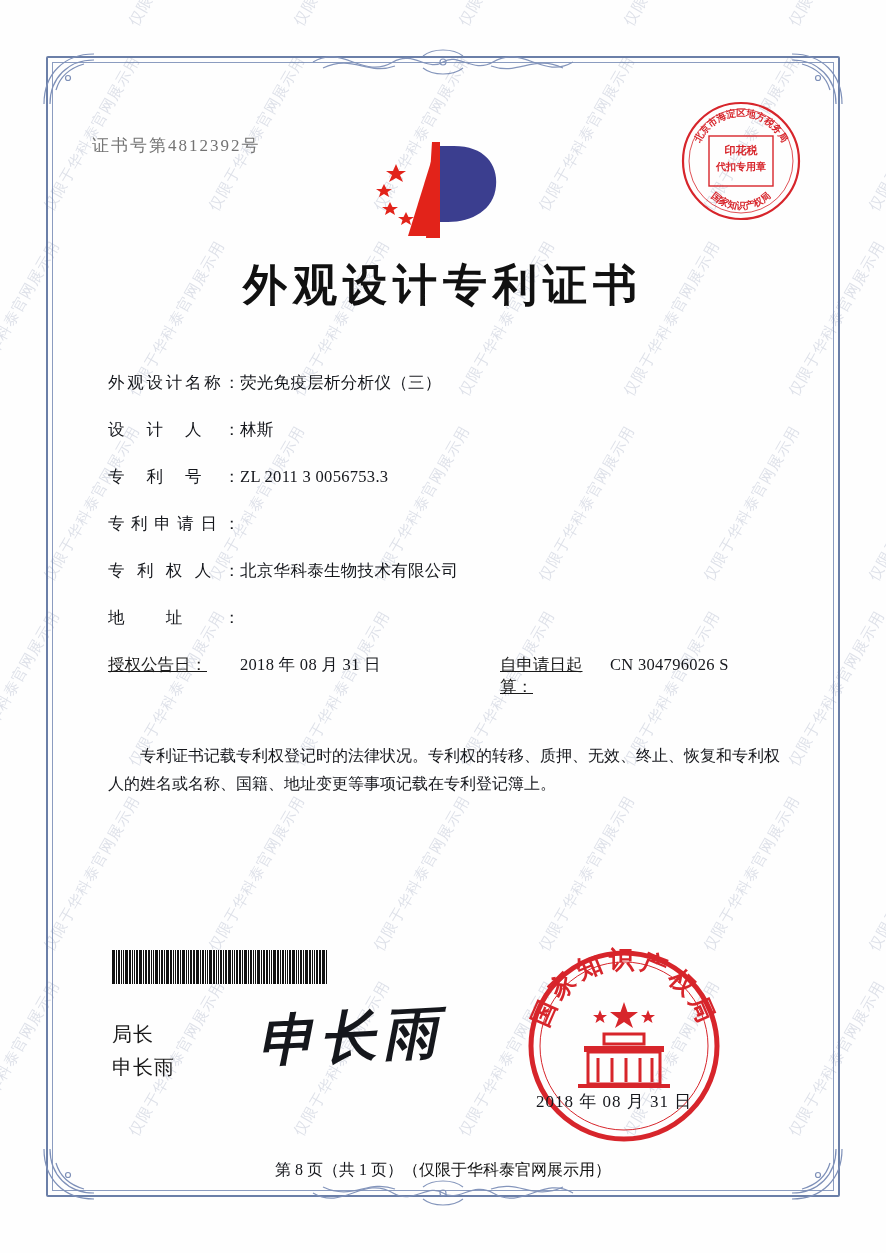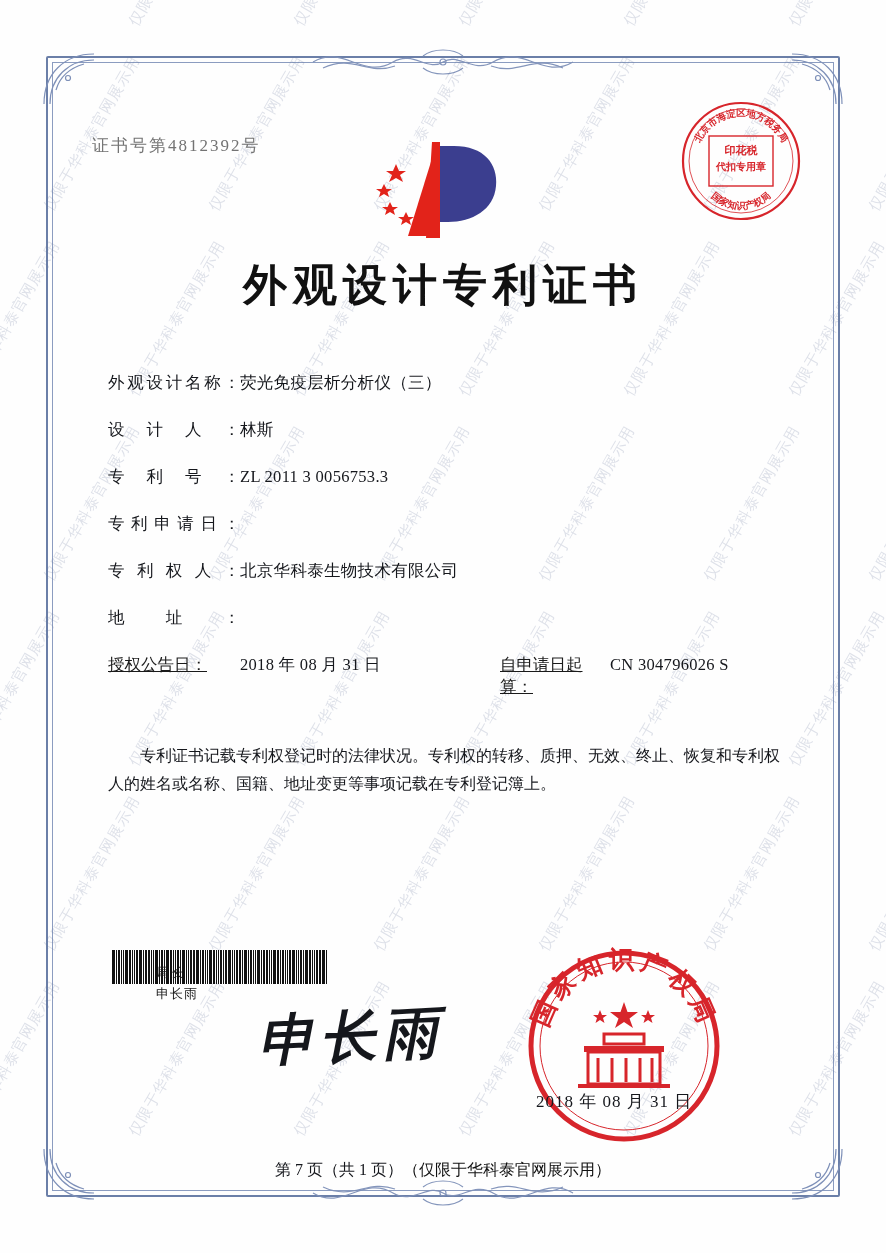--- a/index.html
+++ b/index.html
@@ -205,26 +205,25 @@
     display: block;
     background: #111;
     height: 100%;
     margin-right: 1px;
   }
 
   
   .sig-label {
     position: absolute;
     left: 112px;
-    top: 962px;
-    z-index: 10;
-    font-size: 13px;
+    top: 1018px;
+    z-index: 10;
+    font-size: 20px;
     line-height: 1.65;
     letter-spacing: 1px;
-    margin-left: 44px;
   }
   .signature {
     position: absolute;
     left: 258px;
     top: 1000px;
     z-index: 10;
     font-family: "Liberation Serif", serif;
     font-size: 56px;
     font-style: italic;
     font-weight: bold;
@@ -550,21 +549,21 @@
           <polygon points="0,-14 3.5,-4 14,-4 5.5,2.5 9,12 0,6 -9,12 -5.5,2.5 -14,-4 -3.5,-4"></polygon>
           <polygon points="-24,-6 -22,-1 -17,-1 -21,2 -19.5,7 -24,4 -28.5,7 -27,2 -31,-1 -26,-1"></polygon>
           <polygon points="24,-6 26,-1 31,-1 27,2 28.5,7 24,4 19.5,7 21,2 17,-1 22,-1"></polygon>
         </g>
       </g>
     </svg>
   </div>
   <div class="seal-date">2018 年 08 月 31 日</div>
 
   <div class="footer">
-    <span>第 7 页（共 1 页）</span><span class="note">（仅限于华科泰官网展示用）</span>
+    <span>第 8 页（共 1 页）</span><span class="note">（仅限于华科泰官网展示用）</span>
   </div>
 
   <div class="watermarks" id="watermarks">
       <div class="wm" style="left: -40px; top: 20px;">仅限于华科泰官网展示用</div>
       <div class="wm" style="left: 125px; top: 20px;">仅限于华科泰官网展示用</div>
       <div class="wm" style="left: 290px; top: 20px;">仅限于华科泰官网展示用</div>
       <div class="wm" style="left: 455px; top: 20px;">仅限于华科泰官网展示用</div>
       <div class="wm" style="left: 620px; top: 20px;">仅限于华科泰官网展示用</div>
       <div class="wm" style="left: 785px; top: 20px;">仅限于华科泰官网展示用</div>
       <div class="wm" style="left: 40px; top: 205px;">仅限于华科泰官网展示用</div>

